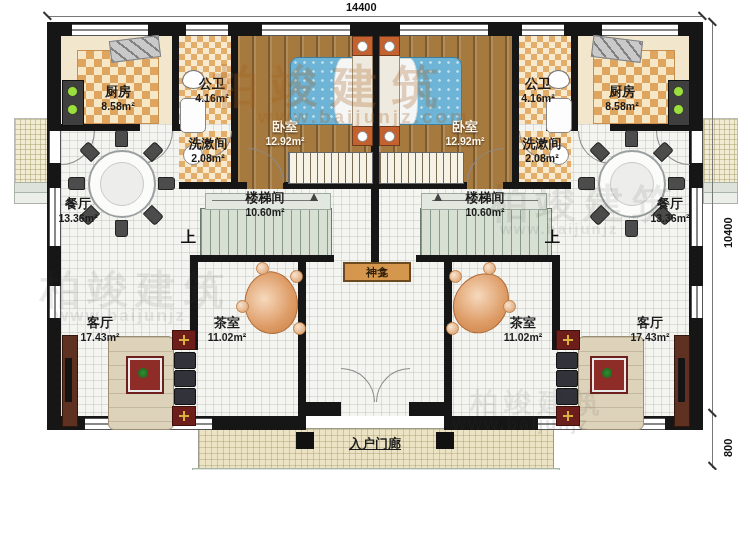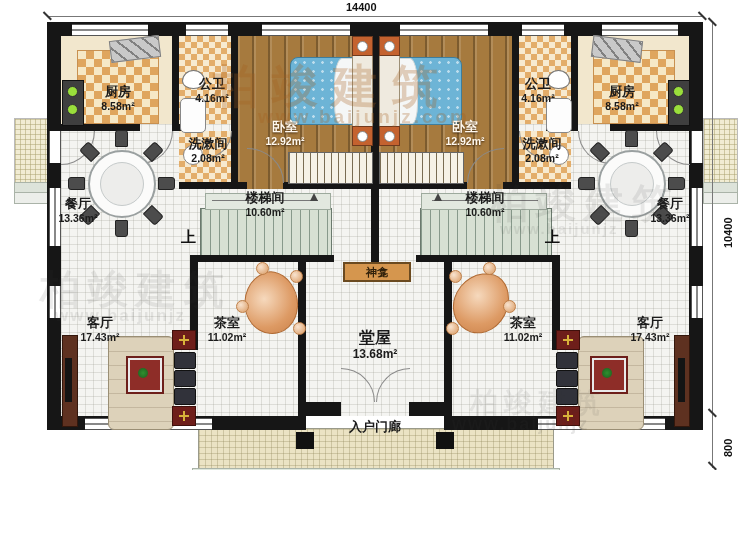--- a/index.html
+++ b/index.html
@@ -337,25 +337,21 @@
     <span class="ar">17.43m²</span>
   </div>
   <div class="room-label" style="left:182px;top:315px;width:90px;">
     <span class="nm">茶室</span>
     <span class="ar">11.02m²</span>
   </div>
   <div class="room-label" style="left:478px;top:315px;width:90px;">
     <span class="nm">茶室</span>
     <span class="ar">11.02m²</span>
   </div>
-  <div class="room-label" style="left:325px;top:328px;width:100px;">
-    <span class="nm" style="font-size:16px;">堂屋</span>
-    <span class="ar" style="font-size:12px;">13.68m²</span>
-  </div>
-  <div class="room-label" style="left:325px;top:419px;width:100px;">
+  <div class="room-label" style="left:325px;top:436px;width:100px;text-decoration:underline;">
     <span class="nm" style="font-size:13px;">入户门廊</span>
   </div>
   <div class="abs" style="left:181px;top:228px;font-size:15px;font-weight:bold;color:#111;">上</div>
   <div class="abs" style="left:545px;top:228px;font-size:15px;font-weight:bold;color:#111;">上</div>
 
   <div class="dim" style="left:346px;top:1px;">14400</div>
   <div class="dimline" style="left:47px;top:16px;width:656px;height:1px;"></div>
   <div class="tick" style="left:42px;top:15px;"></div>
   <div class="tick" style="left:697px;top:15px;"></div>
   <div class="dimline" style="left:712px;top:22px;width:1px;height:446px;"></div>

